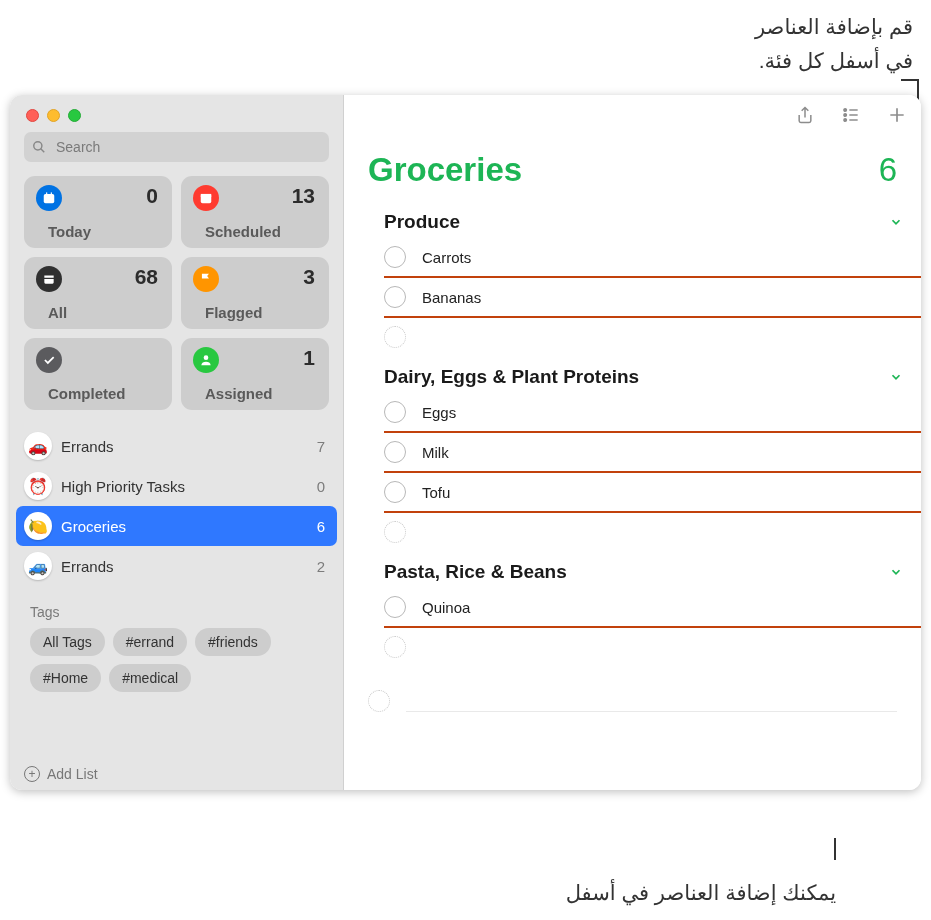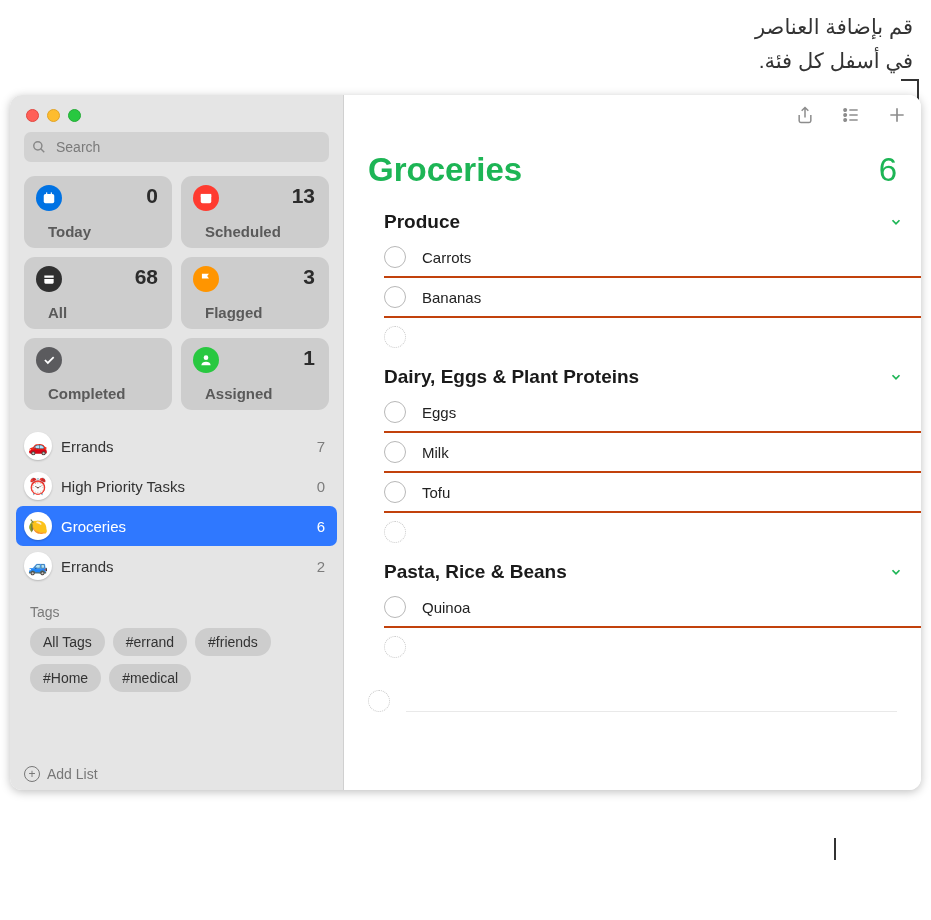--- a/index.html
+++ b/index.html
@@ -502,13 +502,14 @@
       <div class="item-check placeholder"></div>
       <div style="flex:1;border-bottom:1px solid #e9e9e9;height:22px;margin-right:24px"></div>
     </div>
 
   </div>
 </div>
 
 <div class="leader-bottom"></div>
 
 <div class="callout-bottom">
+  <div>يمكنك إضافة العناصر في أسفل</div>
 </div>
 
 </body></html>

